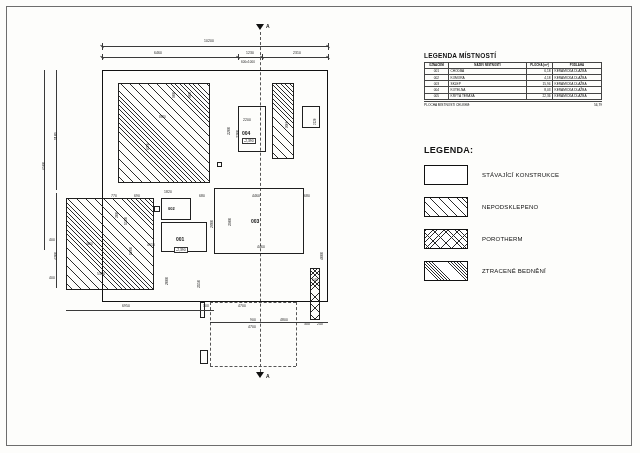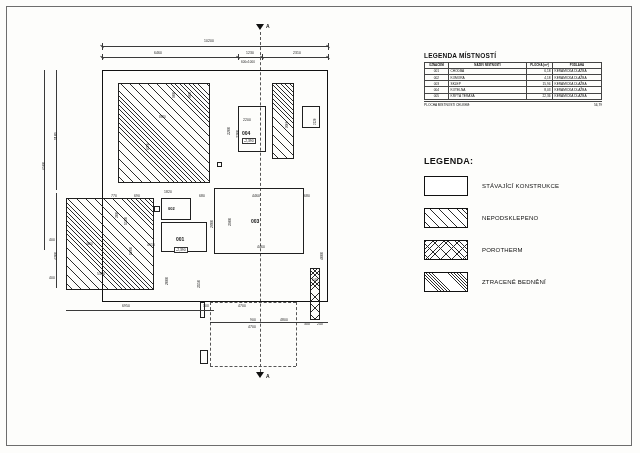--- a/index.html
+++ b/index.html
@@ -167,21 +167,21 @@
   }
   .rooms-total .lbl { flex: 1; }
   .rooms-total .val { font-weight: normal; }
 
   .legend-mat {
     position: absolute;
     left: 424px; top: 140px;
     width: 190px;
   }
   .legend-mat h3 {
-    margin: 16px 0 10px 0;
+    margin: 5px 0 10px 0;
     font-size: 9px;
     font-weight: bold;
     color: #111;
     letter-spacing: .3px;
   }
   .mat-row {
     display: flex;
     align-items: center;
     margin-bottom: 12px;
   }

